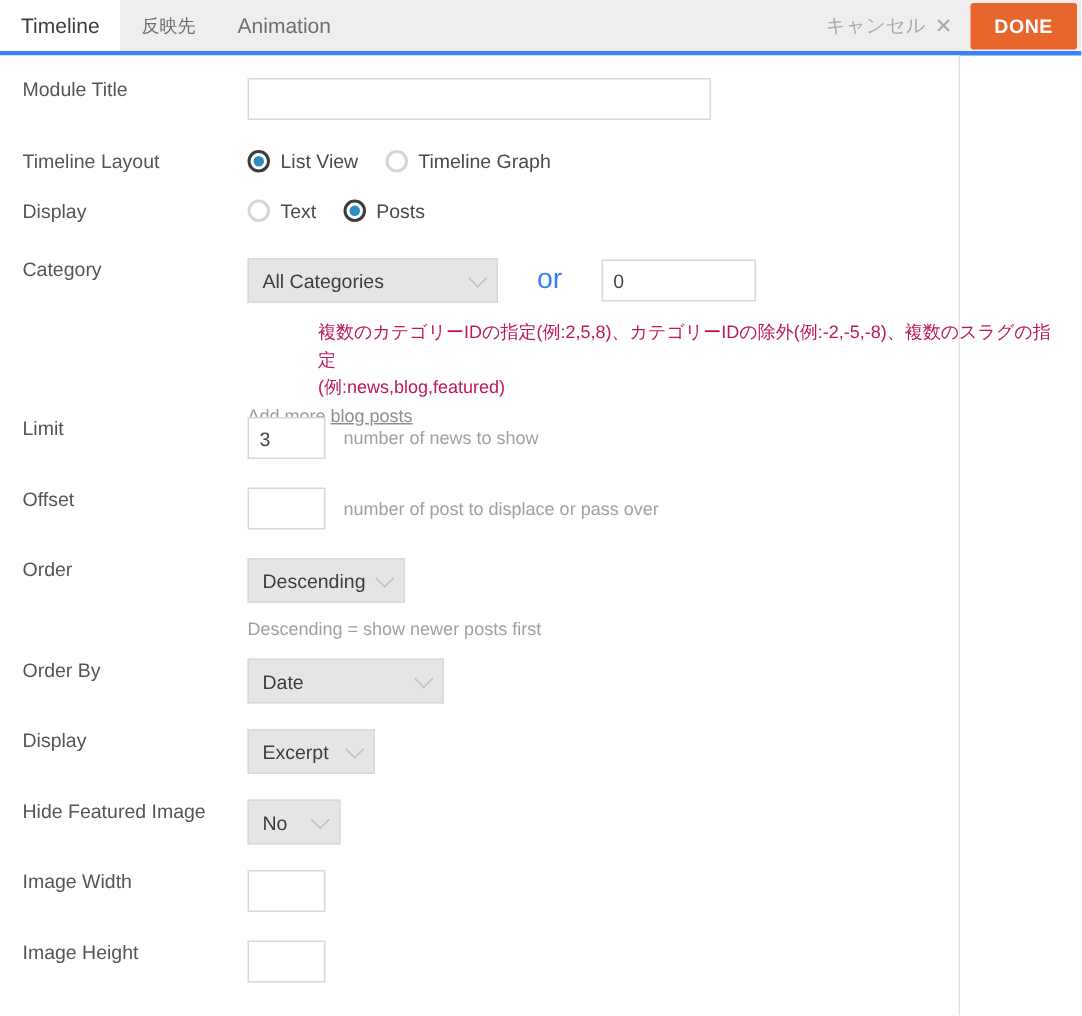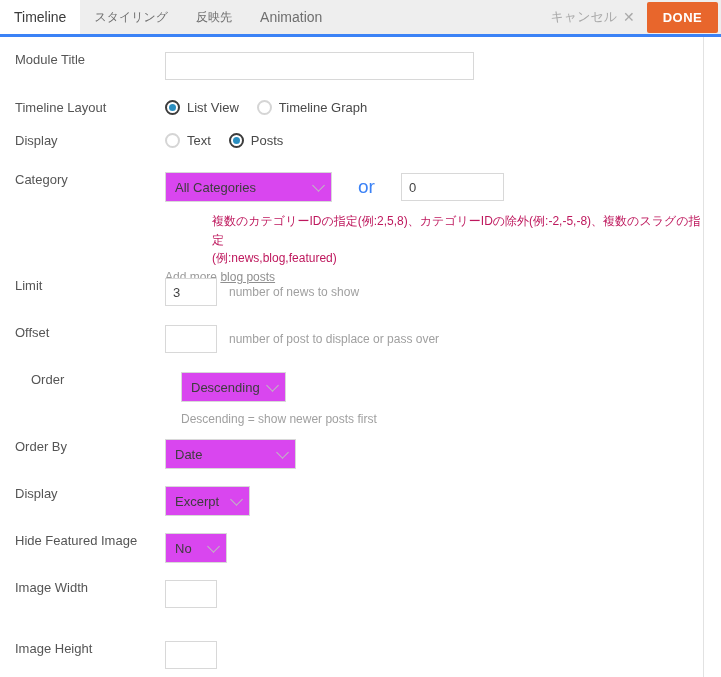--- a/index.html
+++ b/index.html
@@ -89,21 +89,21 @@
     margin: 2px 3px 2px 0;
     cursor: pointer;
     font-family: "Liberation Sans", sans-serif;
   }
 
   
   .body {
     position: relative;
     height: 640px;
     border-right: 1px solid #e2e2e2;
-    width: 704px;
+    width: 640px;
     box-sizing: border-box;
     background: #ffffff;
   }
 
   .row {
     position: absolute;
     left: 0;
     width: 704px;
     display: flex;
     align-items: flex-start;
@@ -140,21 +140,21 @@
   input.w-title { width: 309px; }
   input.w-catid { width: 103px; }
   input.w-small { width: 52px; }
 
   
   .sel {
     position: relative;
     display: inline-flex;
     align-items: center;
     border: 1px solid #d8d8d8;
-    background: #d946ef;
+    background: #e5e5e5;
     height: 30px;
     box-sizing: border-box;
     padding: 0 26px 0 9px;
     font-size: 13px;
     color: #3d3d3d;
     cursor: pointer;
     white-space: nowrap;
   }
   .sel .chev {
     position: absolute;
@@ -253,23 +253,20 @@
 <body>
 
 <div class="panel">
 
   <div class="tabbar">
     <div class="tabs">
       <div class="tab active">
         <span>Timeline</span>
       </div>
       <div class="tab jp">
-        <span>スタイリング</span>
-      </div>
-      <div class="tab jp">
         <span>反映先</span>
       </div>
       <div class="tab">
         <span>Animation</span>
       </div>
     </div>
 
     <div class="header-right">
       <div class="cancel">
         <span>キャンセル</span>
@@ -349,21 +346,21 @@
     </div>
 
     <div class="row" style="top:288px;justify-content:flex-end;">
       <div class="label">Offset</div>
       <div class="control">
         <input class="txt w-small" type="text" value="" style="">
         <span class="suffix">number of post to displace or pass over</span>
       </div>
     </div>
 
-    <div class="row" style="top:335px;padding-left:16px;">
+    <div class="row" style="top:335px;">
       <div class="label">Order</div>
       <div class="control" style="display:block;">
         <div class="sel sel-order">
           <span>Descending</span>
           <span class="chev"></span>
         </div>
         <div class="subhint" style="margin-top:10px;">Descending = show newer posts first</div>
       </div>
     </div>
 
@@ -397,21 +394,21 @@
       </div>
     </div>
 
     <div class="row" style="top:543px;">
       <div class="label">Image Width</div>
       <div class="control">
         <input class="txt w-small" type="text" value="" style="">
       </div>
     </div>
 
-    <div class="row" style="top:604px;">
+    <div class="row" style="top:590px;">
       <div class="label">Image Height</div>
       <div class="control">
         <input class="txt w-small" type="text" value="" style="">
       </div>
     </div>
 
   </div>
 </div>
 
 </body></html>

